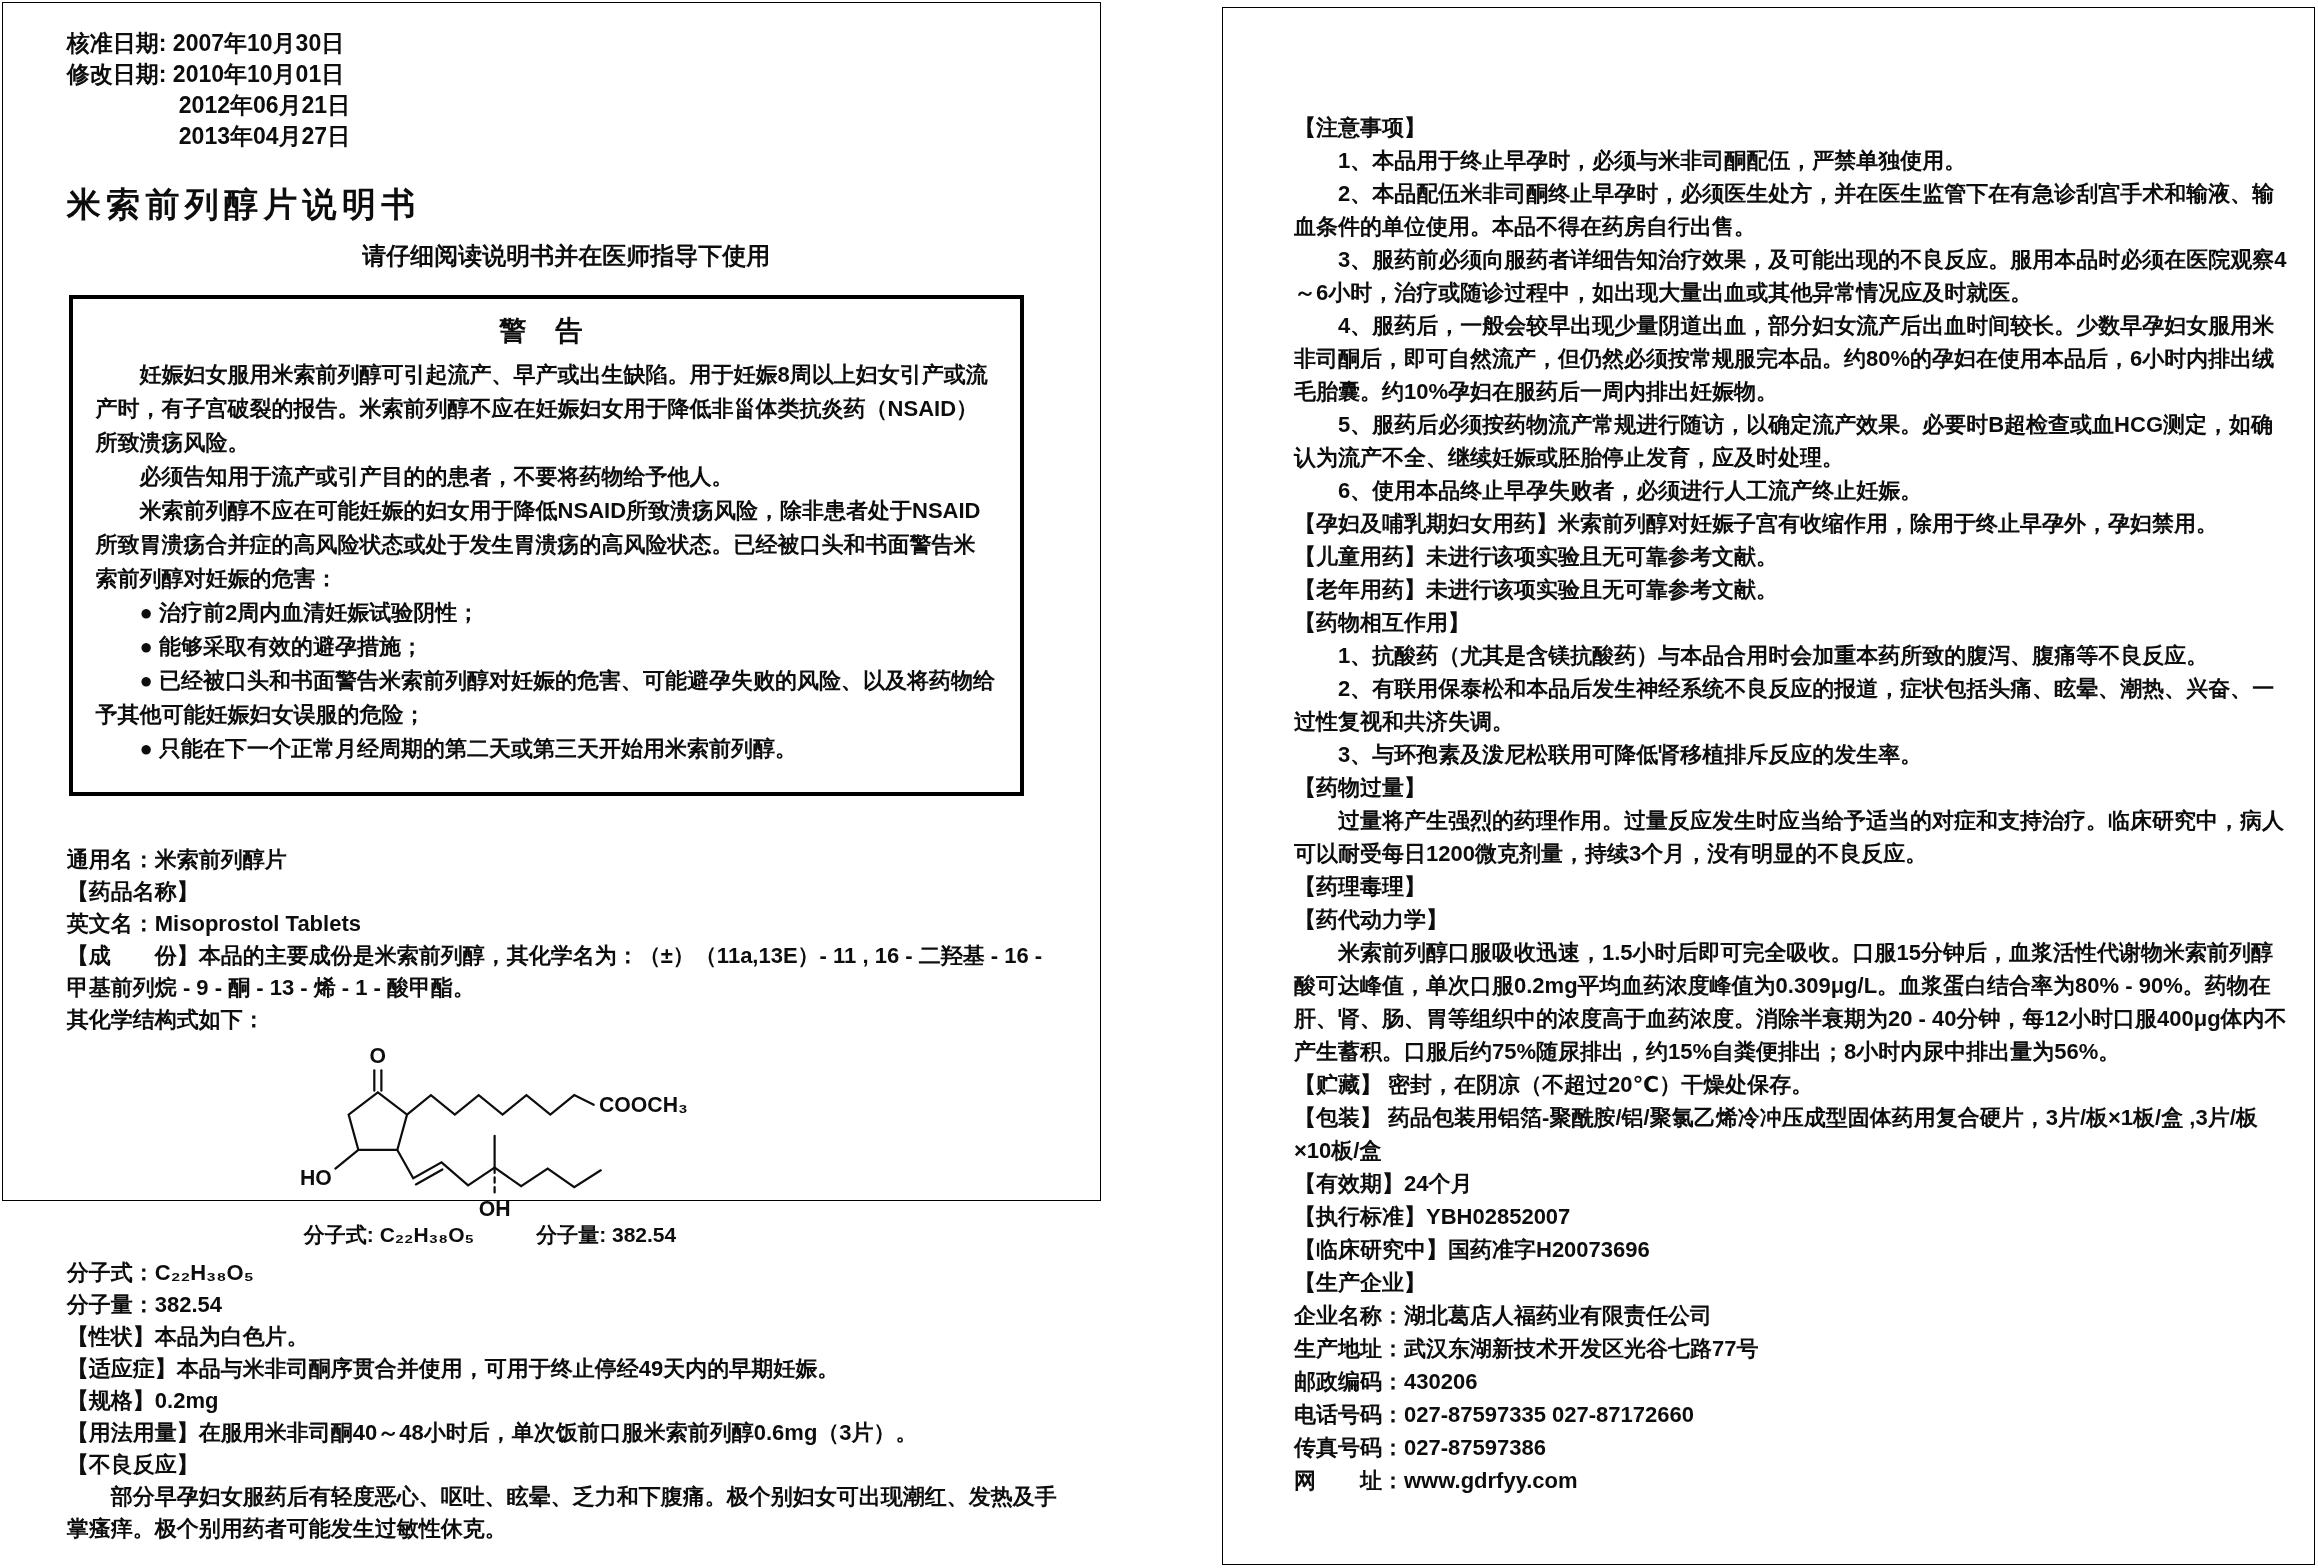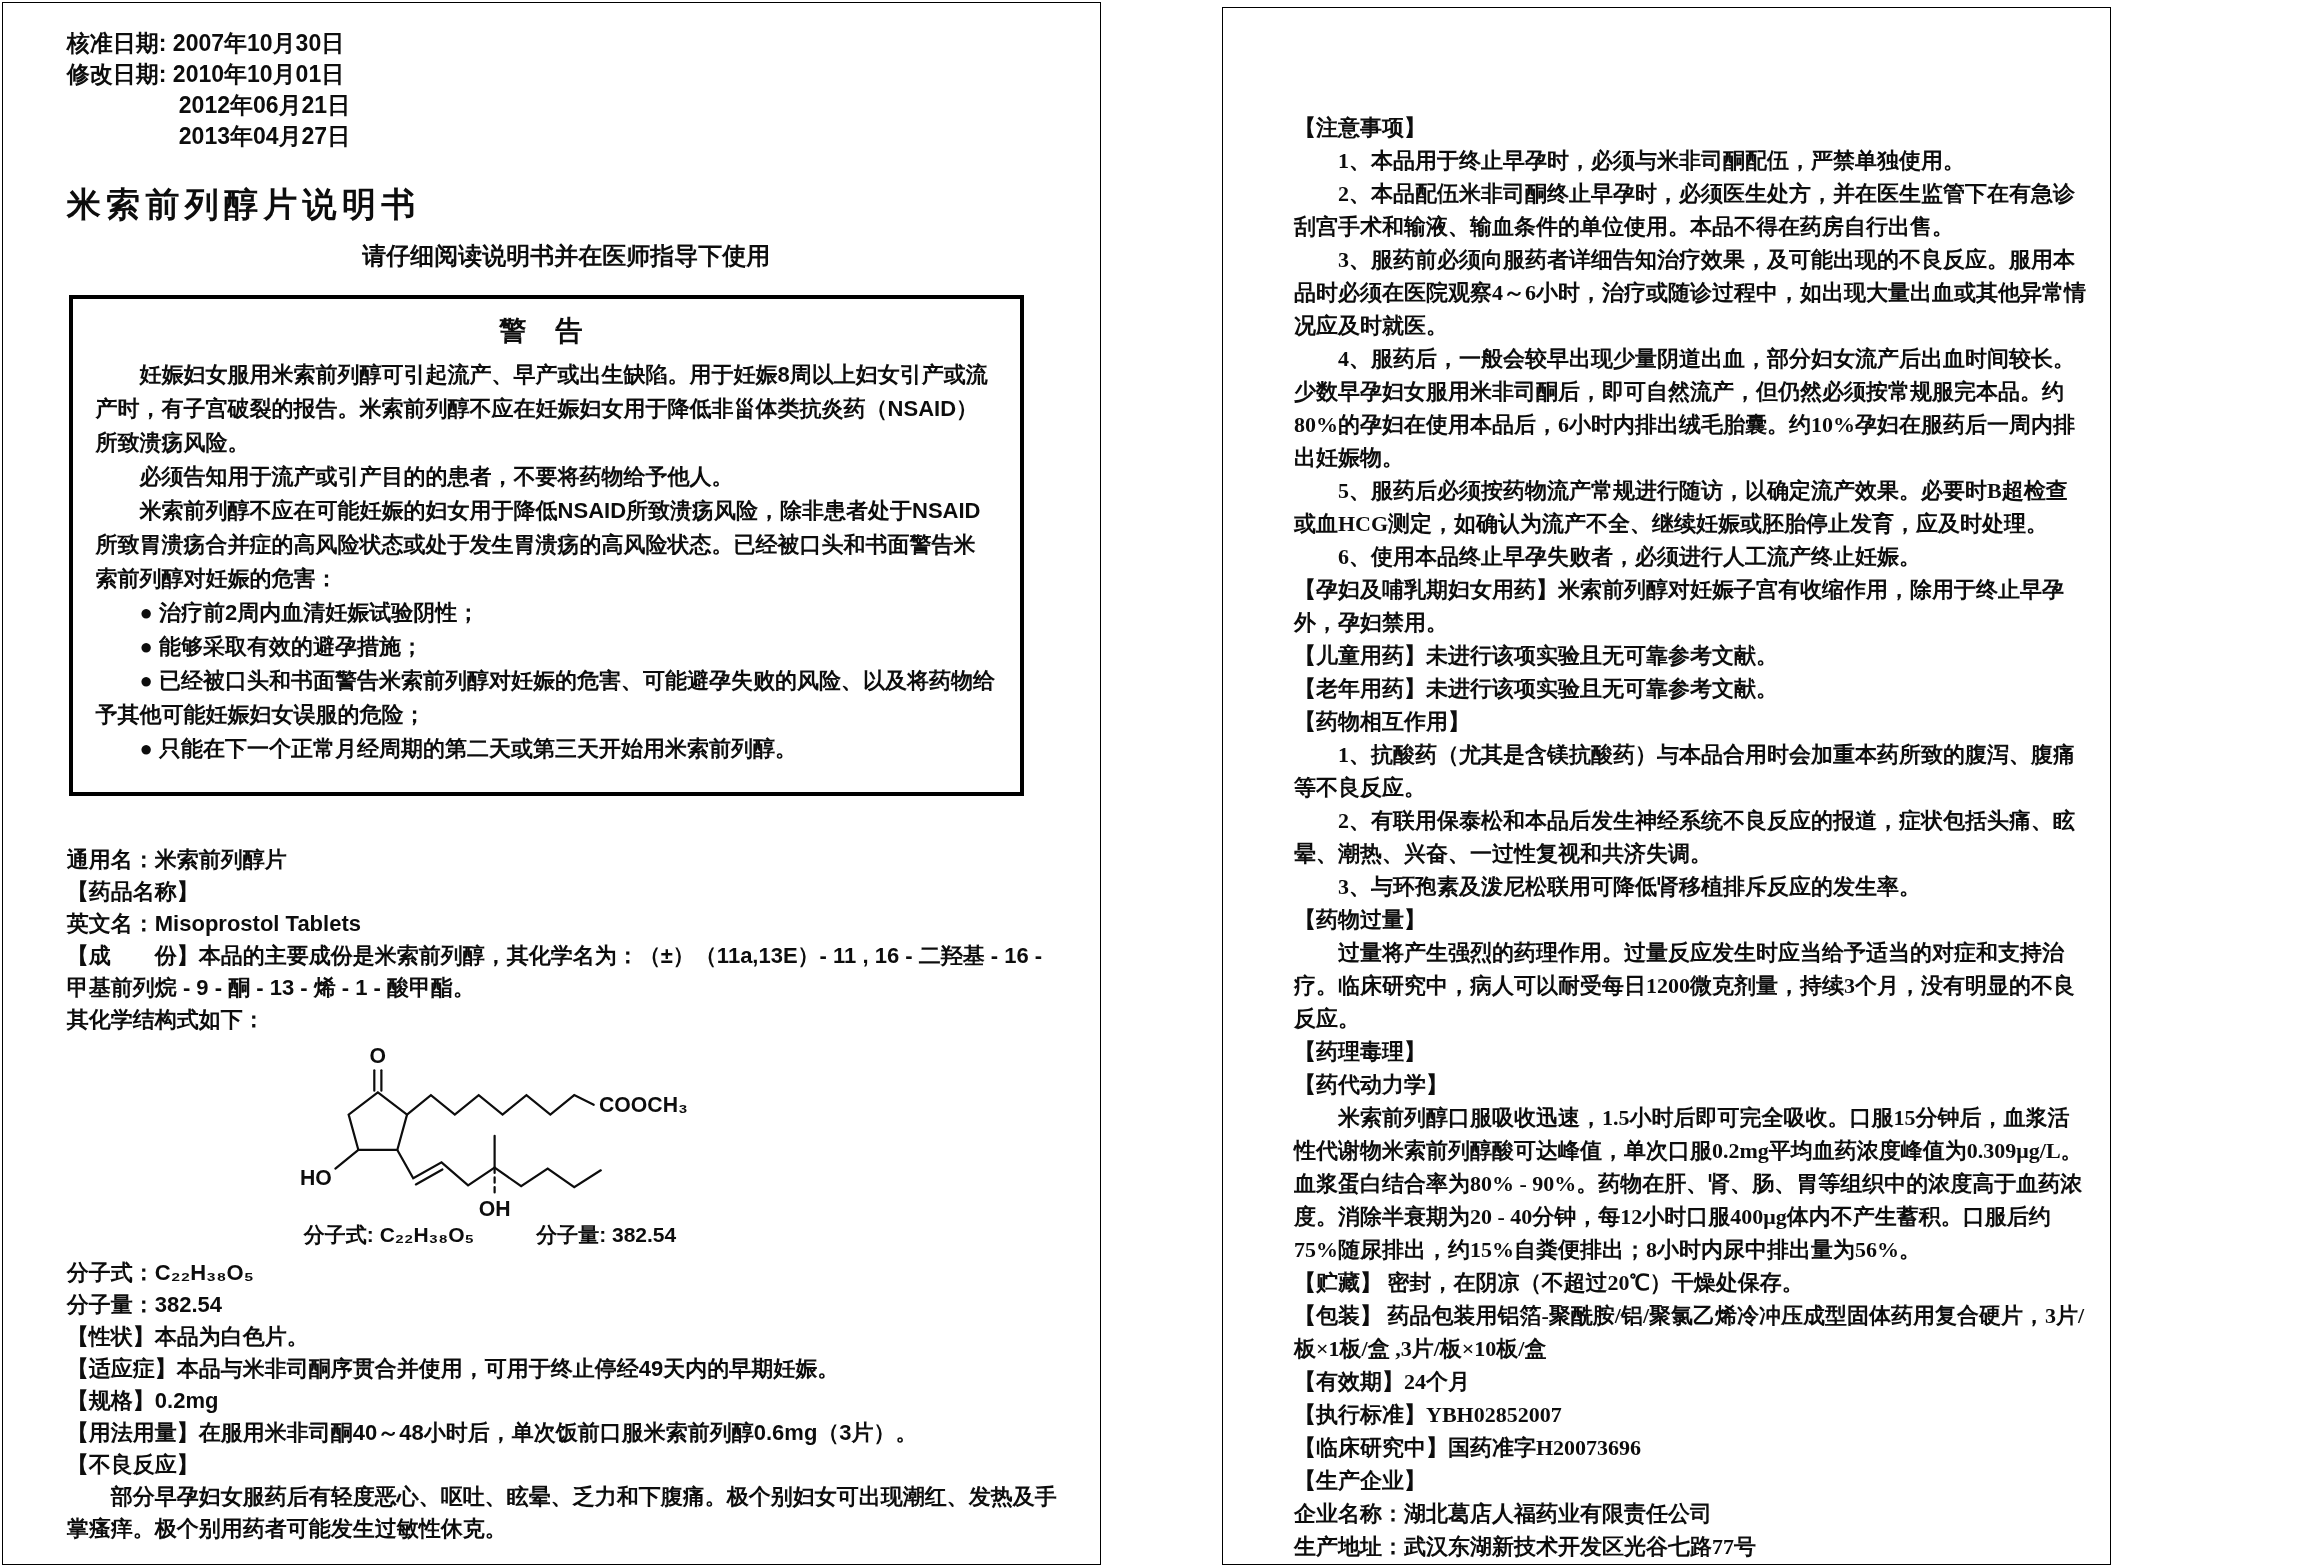--- a/index.html
+++ b/index.html
@@ -1,22 +1,22 @@
 <!DOCTYPE html>
 <html style="font-size:14px"><head>
 <meta charset="utf-8">
 <style>
   html,body{margin:0;padding:0;background:#ffffff;}
   .sheet{
     position:relative;width:2319px;height:1569px;background:#ffffff;
     font-family:"Liberation Sans","DejaVu Sans",sans-serif;color:#0d0d0d;
   }
   .page{position:absolute;box-sizing:border-box;border:1.8px solid #000;background:#fff;}
-  .page-left{left:1.8px;top:1.8px;width:1099px;height:1563px;padding:25px 34px 0 64px;}
-  .page-right{left:1222px;top:7px;width:889px;height:1558px;padding:103px 21px 0 71px;font-family:Liberation Serif, serif;}
+  .page-left{left:1.8px;top:1.8px;width:1099px;height:1199px;padding:25px 34px 0 64px;}
+  .page-right{left:1222px;top:7px;width:1093px;height:1558px;padding:103px 21px 0 71px;}
 
   p{margin:0;}
   .para{font-size:22px;line-height:32px;font-weight:600;}
   .page-right .para{line-height:33px;}
   .p-f{text-indent:0;}
   .p-i{text-indent:2em;}
 
   .dates{font-size:23px;line-height:31px;font-weight:600;}
   .dates .d-row{white-space:pre;}
   .dates .d-cont{margin-left:112px;}

